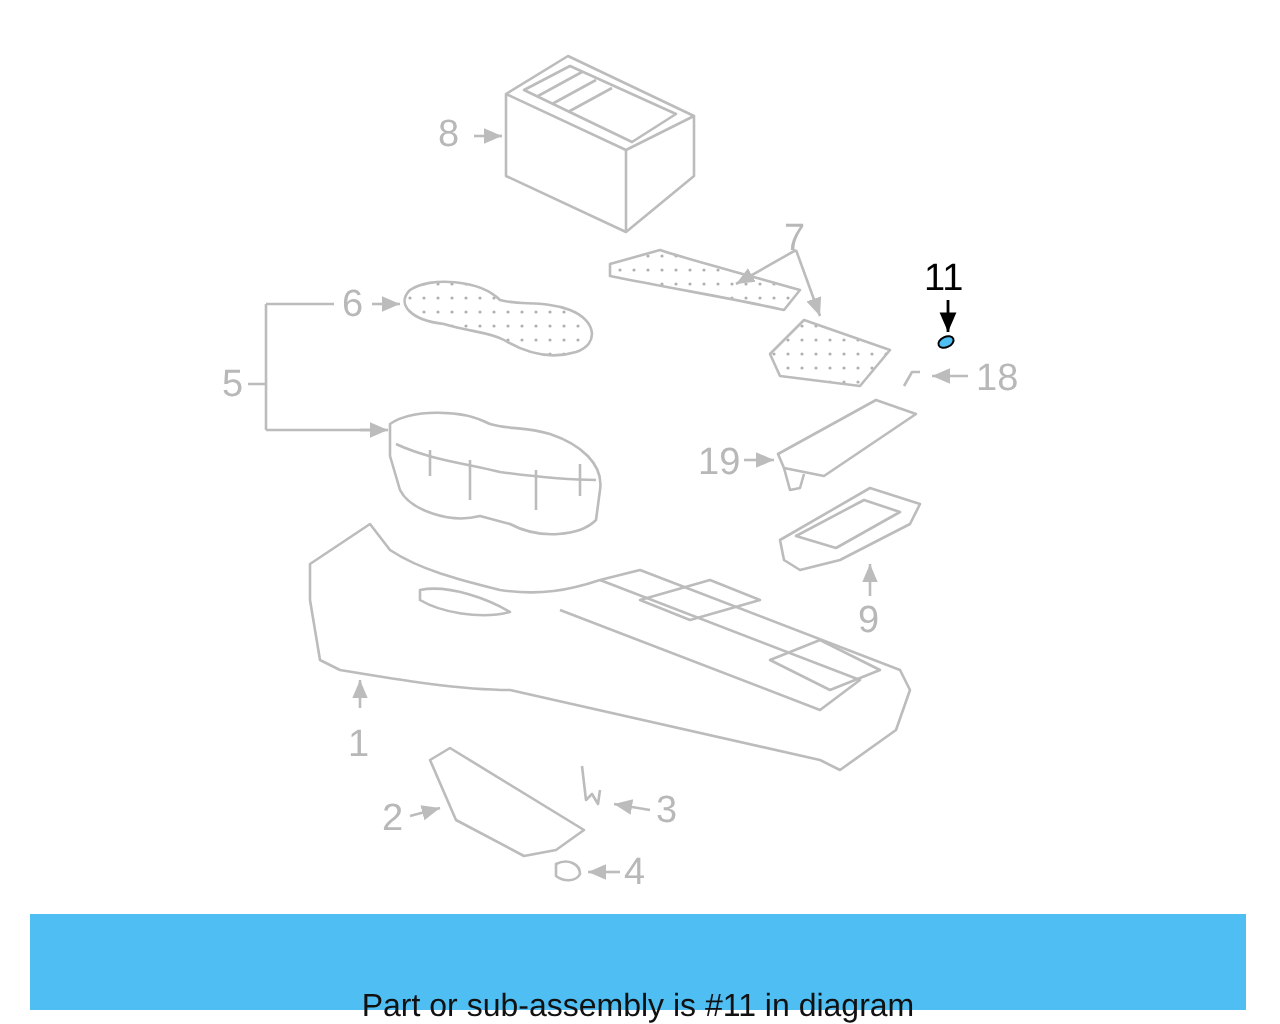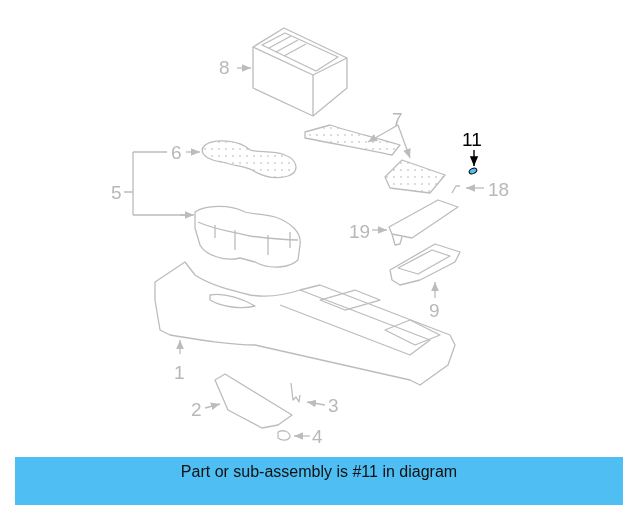--- a/index.html
+++ b/index.html
@@ -1,21 +1,21 @@
 <!DOCTYPE html>
 <html><head>
 <meta charset="utf-8">
 <style>
   html, body { margin: 0; padding: 0; background: #ffffff; }
   body { width: 640px; height: 512px; position: relative; overflow: hidden; font-family: "Liberation Sans", sans-serif; }
   #diagram { position: absolute; left: 0; top: 0; width: 640px; height: 455px; }
   .callout { position: absolute; font-family: "Liberation Sans", sans-serif; font-size: 19px; color: #b8b8b8; line-height: 1; }
   .callout.hl { color: #000000; }
   #banner { position: absolute; left: 15px; top: 457px; width: 608px; height: 48px; background: #4fbef3; text-align: center; }
-  #banner .line { font-family: "Liberation Sans", sans-serif; font-size: 16px; color: #111111; line-height: 19px; display: block; }
+  #banner .line { font-family: "Liberation Sans", sans-serif; font-size: 16px; color: #111111; line-height: 19px; display: block; margin-top: 32px; }
   #banner .line1 { padding-top: 5px; }
 </style>
 </head>
 <body>
 
 <svg id="diagram" viewBox="0 0 640 455" xmlns="http://www.w3.org/2000/svg">
   <defs>
     <pattern id="dots" width="7" height="7" patternUnits="userSpaceOnUse">
       <circle cx="2" cy="2" r="0.8" fill="#b0b0b0"></circle>
     </pattern>

